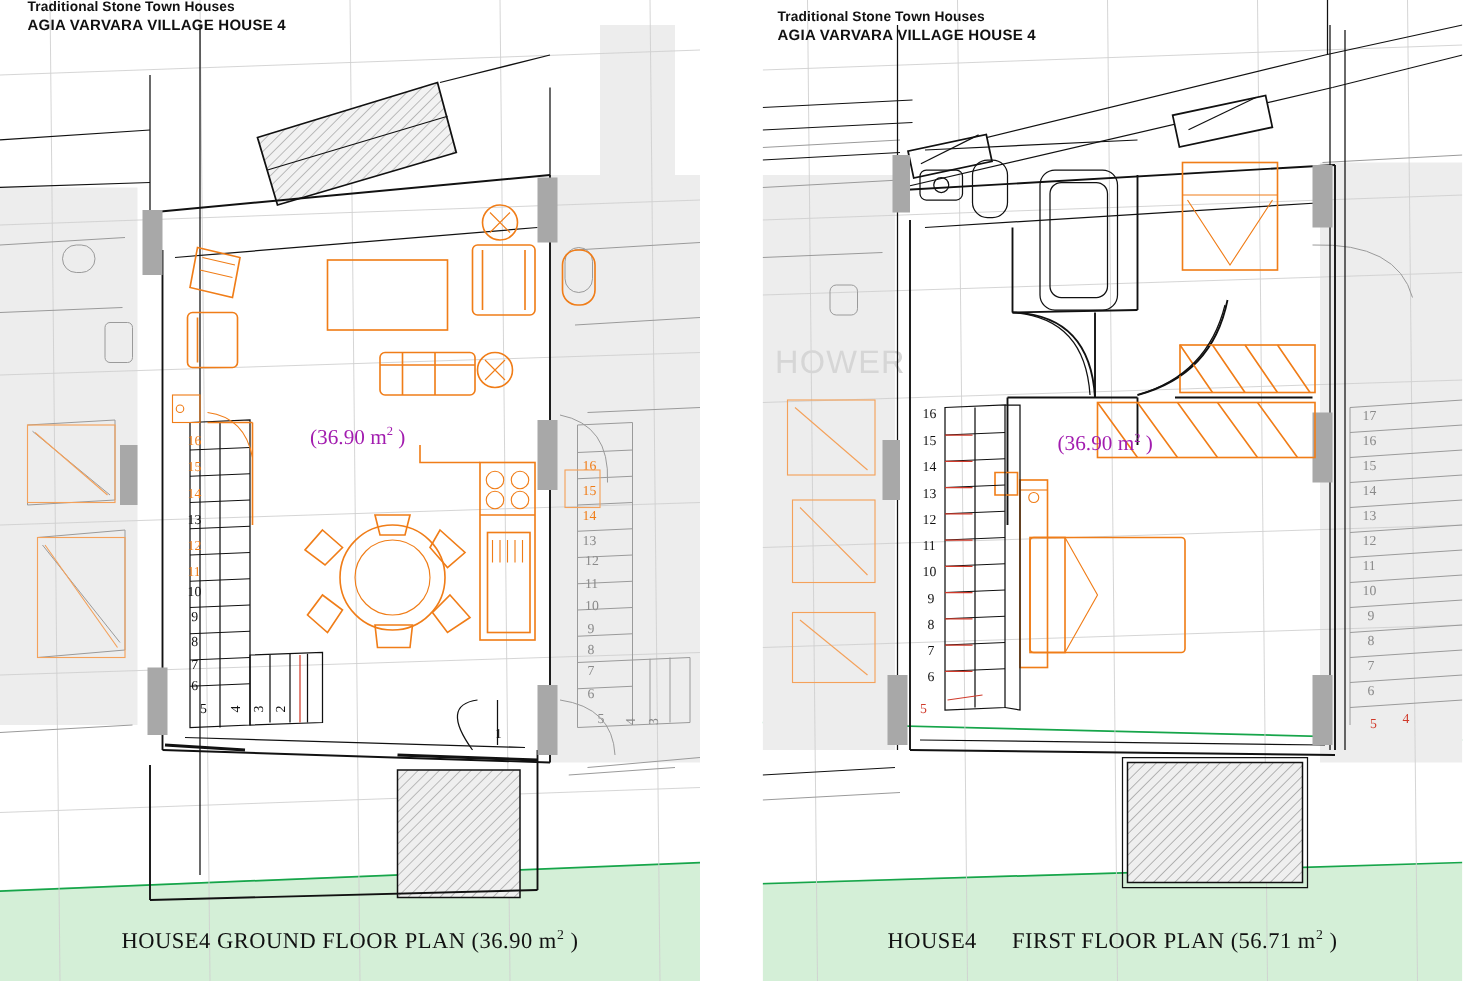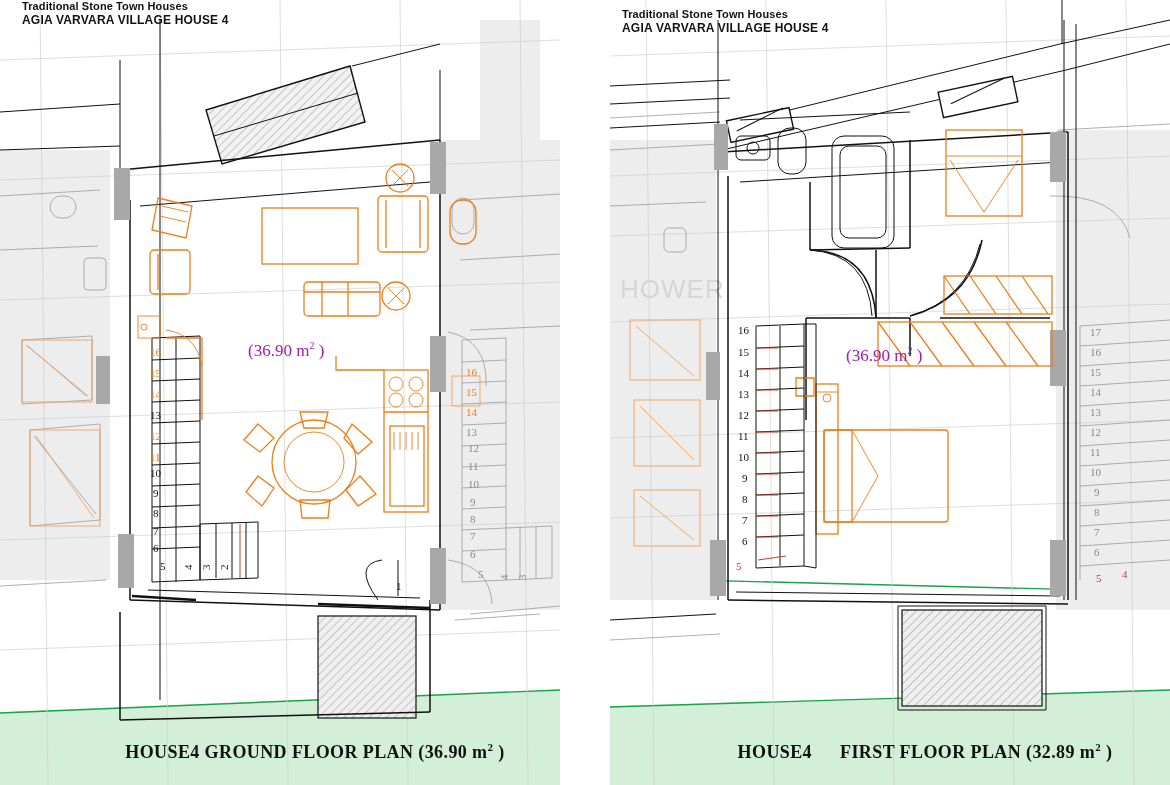--- a/index.html
+++ b/index.html
@@ -9,21 +9,21 @@
   .panel{position:absolute;top:0;height:785px;overflow:hidden;}
   .panel.left{left:0;width:560px;}
   .panel.right{left:610px;width:560px;}
 
   .hdr{position:absolute;left:22px;top:0px;z-index:40;}
   .hdr .l1{font-size:11px;font-weight:bold;color:#111;line-height:13px;letter-spacing:.1px;}
   .hdr .l2{font-size:12px;font-weight:bold;color:#111;line-height:14px;letter-spacing:.2px;}
   .panel.right .hdr{left:12px;top:8px;}
 
   .caption{position:absolute;bottom:22px;left:0;width:100%;text-align:center;
-           font-family:"Liberation Serif",serif;font-size:18px;font-weight:bold;color:#111;letter-spacing:.4px;padding-left:35px;}
+           font-family:"Liberation Serif",serif;font-size:18px;font-weight:normal;color:#111;letter-spacing:.4px;}
   .caption sup{font-size:11px;}
   .caption .gap{display:inline-block;width:28px;}
 
   .areatag{position:absolute;font-family:"Liberation Serif",serif;font-size:17px;color:#a21caf;}
   .areatag sup{font-size:10px;}
 
   svg{position:absolute;left:0;top:0;}
   .g-lt{stroke:#cfcfcf;stroke-width:.7;fill:none;}
   .g-md{stroke:#9a9a9a;stroke-width:.8;fill:none;}
   .blk{stroke:#111;stroke-width:1.5;fill:none;}
@@ -525,17 +525,17 @@
         <path d="M288 606 L436 606 L436 710 L288 710 Z"></path>
         <path d="M0 620 L106 614"></path>
       </g>
     </svg>
 
     <div class="areatag" style="left:236px;top:345px;">
       <span>(36.90 m</span><sup>2</sup><span> )</span>
     </div>
 
     <div class="caption">
-      <span>HOUSE4</span><span class="gap"></span><span>FIRST FLOOR PLAN (32.89 m</span><sup>2</sup><span> )</span>
+      <span>HOUSE4</span><span class="gap"></span><span>FIRST FLOOR PLAN (56.71 m</span><sup>2</sup><span> )</span>
     </div>
   </div>
 
 </div>
 
 </body></html>

